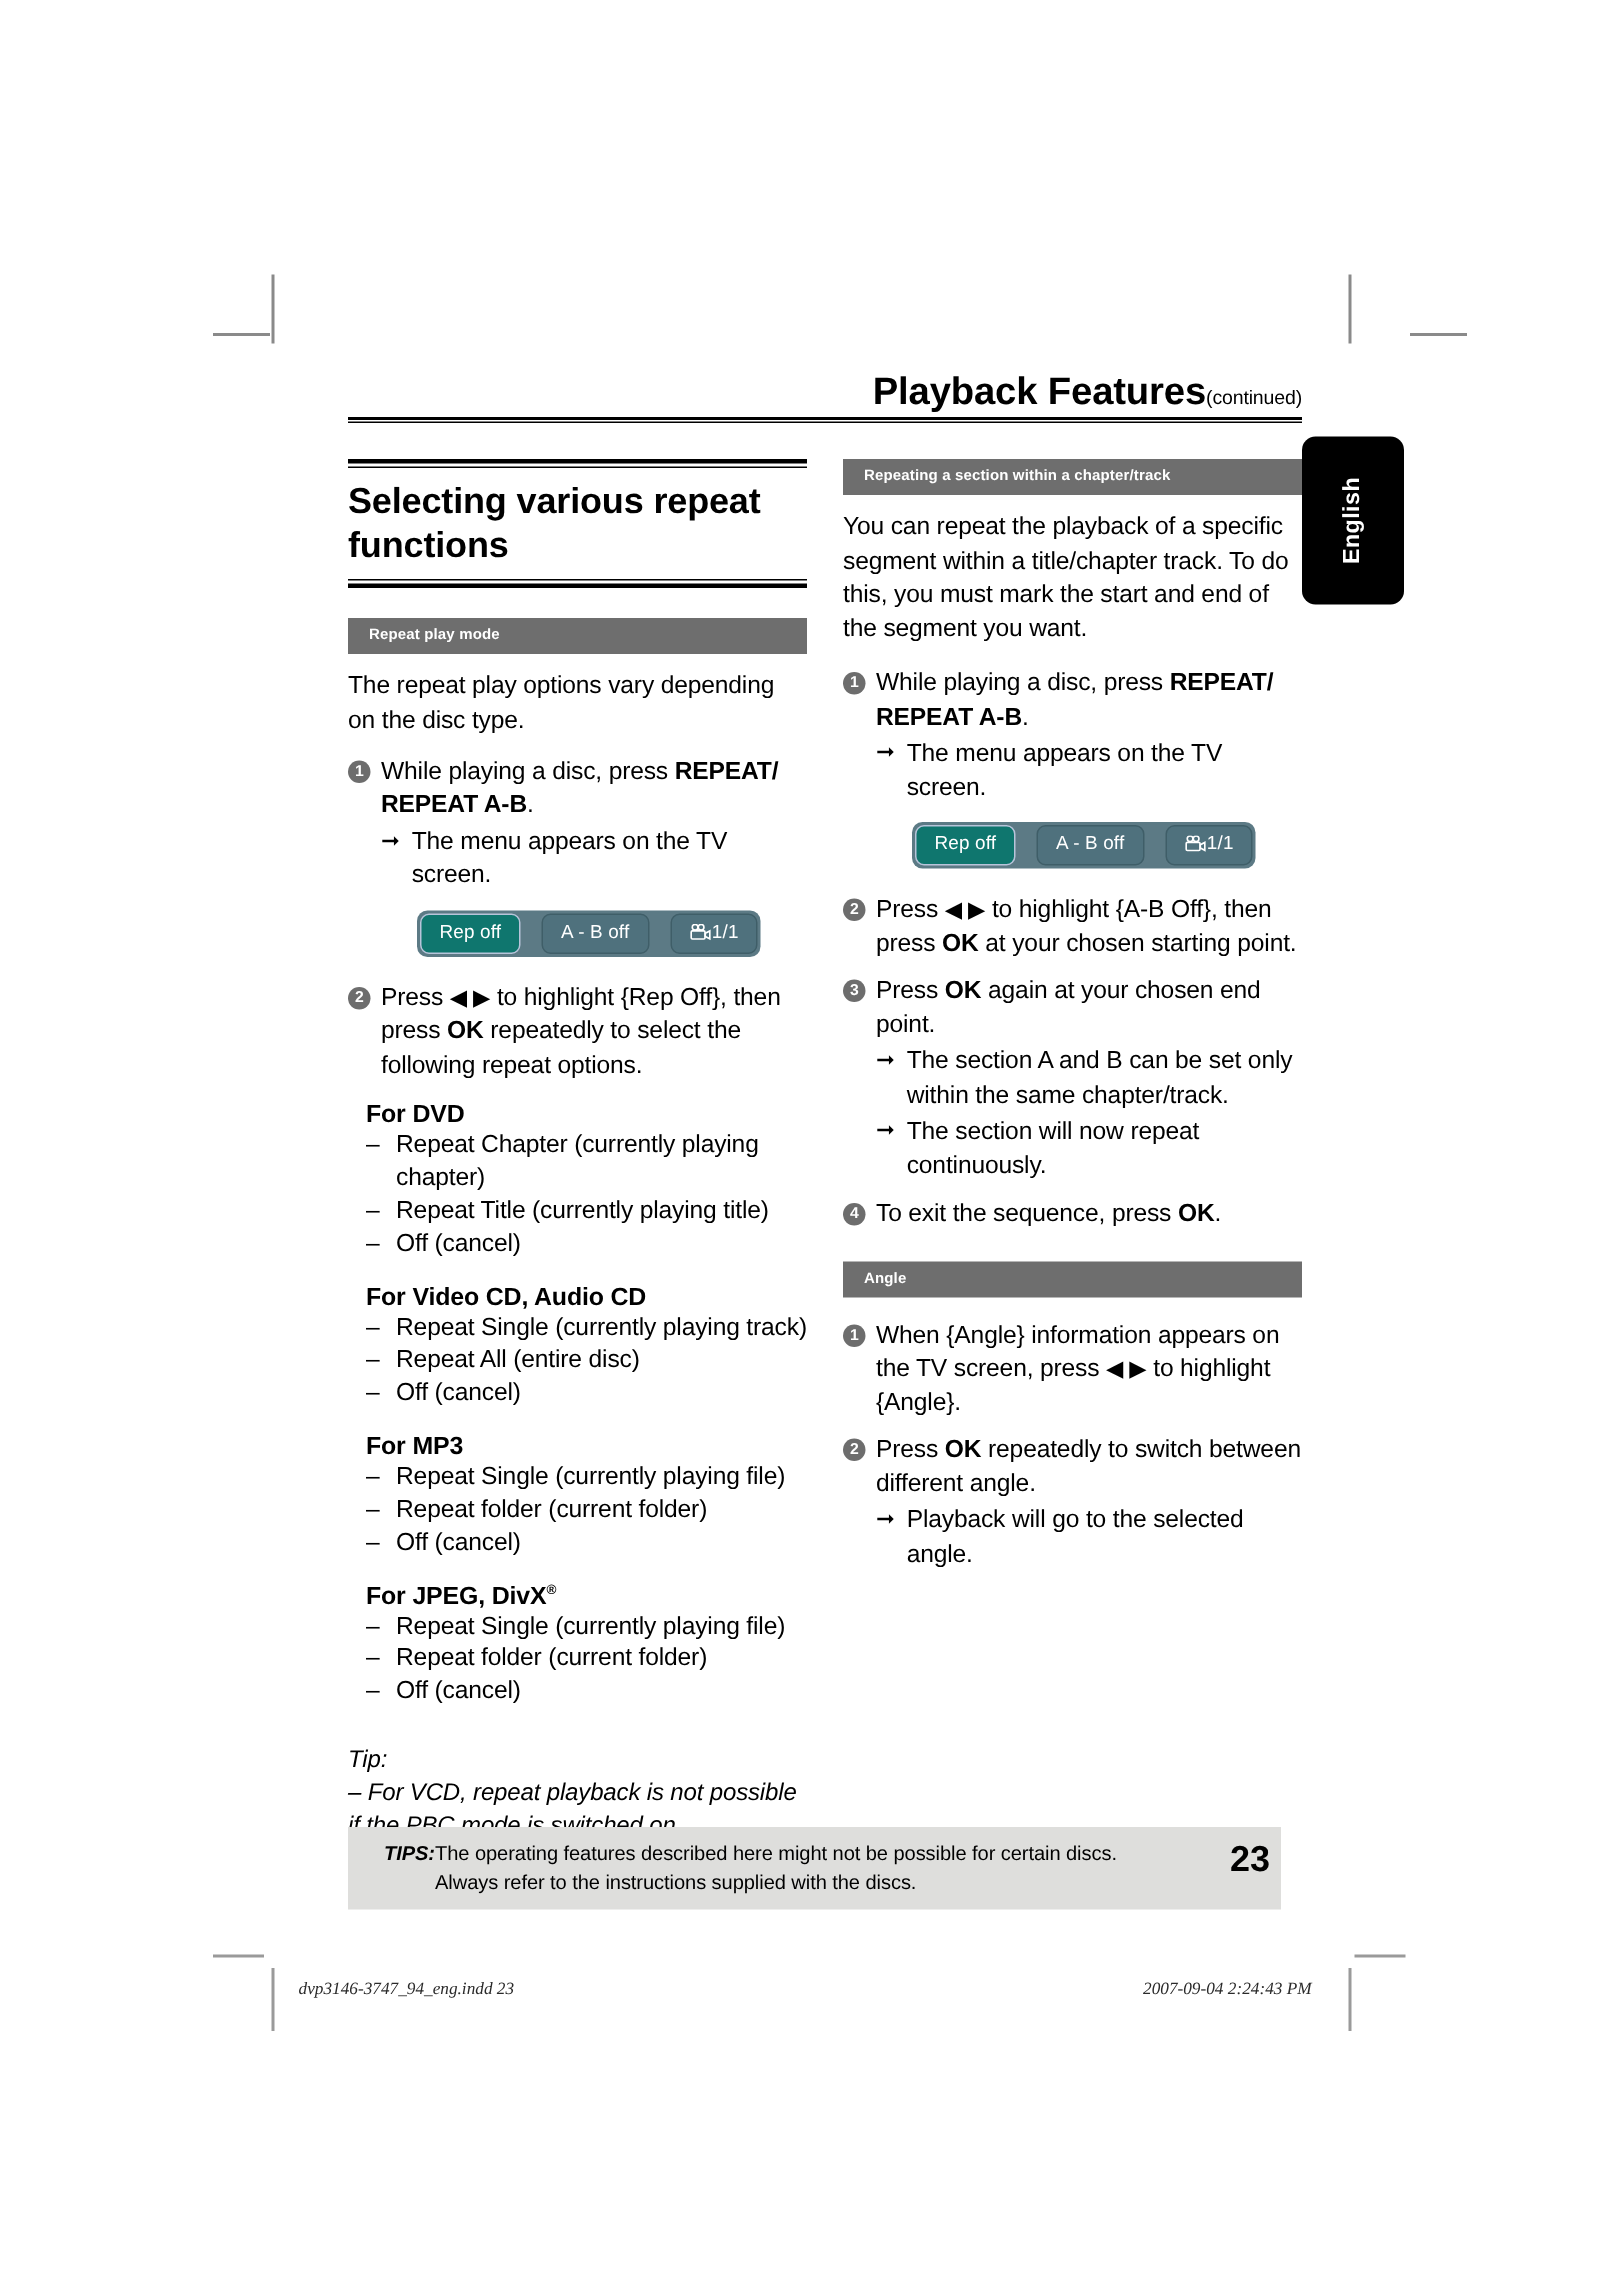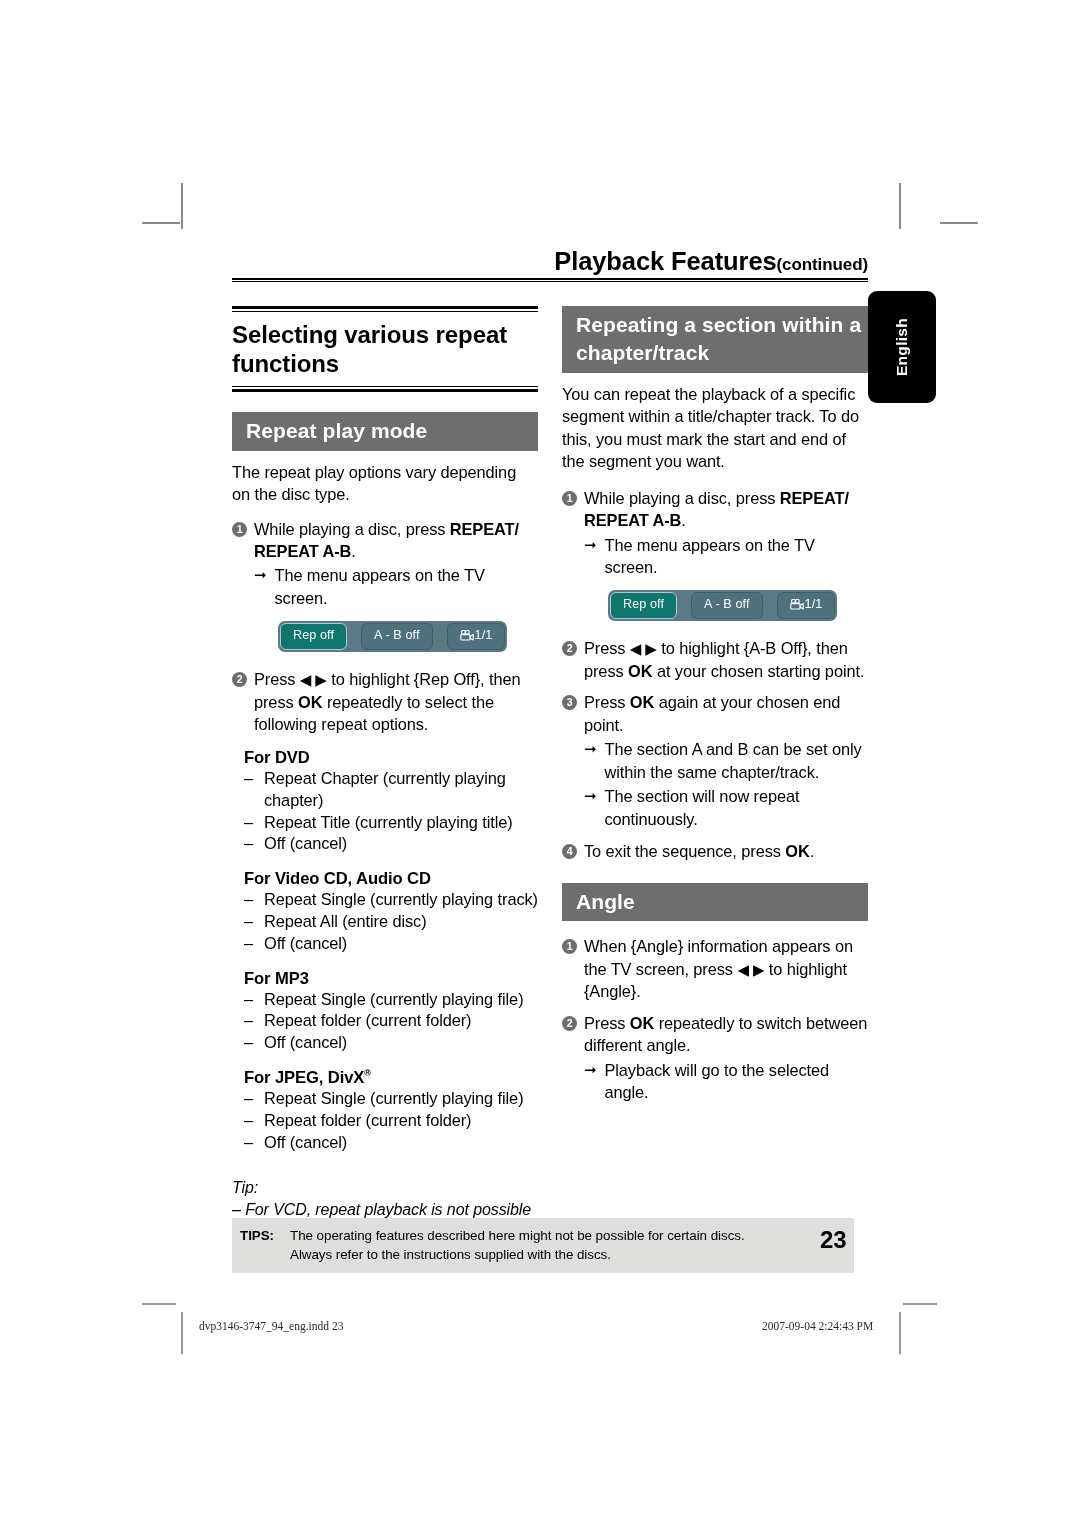--- a/index.html
+++ b/index.html
@@ -34,22 +34,22 @@
   .runhead {
     text-align: right;
     font-size: 25.5px;
     font-weight: bold;
     letter-spacing: -0.1px;
     line-height: 1.05;
     padding-bottom: 3px;
     white-space: nowrap;
   }
   .runhead .cont {
-    font-size: 17px;
-    font-weight: bold;
+    font-size: 13px;
+    font-weight: normal;
   }
   .runhead-rule {
     border-top: 2.4px solid #000;
     border-bottom: 1px solid #000;
     height: 1.5px;
     margin-bottom: 24px;
   }
 
   
   .cols { display: flex; gap: 24px; }
@@ -72,21 +72,21 @@
     font-size: 24px;
     font-weight: bold;
     line-height: 1.18;
     letter-spacing: -0.1px;
   }
 
   
   .graybar {
     background: #6e6e6e;
     color: #ffffff;
-    font-size: 21px;
+    font-size: 10px;
     font-weight: bold;
     padding: 5px 0 6px 14px;
     line-height: 1.32;
     letter-spacing: 0.1px;
   }
 
   
   p.body {
     margin: 0;
     font-size: 16.4px;
@@ -237,22 +237,24 @@
   }
   .tipsrow {
     display: flex;
     font-size: 13.4px;
     line-height: 1.42;
     letter-spacing: -0.05px;
     padding-left: 8px;
   }
   .tipslabel {
     font-weight: bold;
+    font-style: italic;
     flex: 0 0 auto;
     width: 50px;
+    text-align: right;
   }
   .pagenum {
     position: absolute;
     left: 820px;
     top: 1226px;
     width: 40px;
     text-align: left;
     font-size: 24px;
     font-weight: bold;
   }
@@ -260,20 +262,21 @@
   
   .pfoot-rule { position: absolute; background: #9a9a9a; }
   .pfoot-rule.v { width: 1.5px; height: 42px; }
   .pfoot-rule.h { height: 1.5px; width: 34px; }
   .pfoot-text {
     position: absolute;
     font-family: "Liberation Serif", serif;
     font-size: 11.5px;
     color: #2a2a2a;
     white-space: nowrap;
+    font-style: italic;
   }
 </style>
 </head>
 <body>
 
 <div class="crop v" style="left:181px; top:183px;"></div>
 <div class="crop h" style="left:142px; top:222px;"></div>
 <div class="crop v" style="left:899px; top:183px;"></div>
 <div class="crop h" style="left:940px; top:222px;"></div>
 

